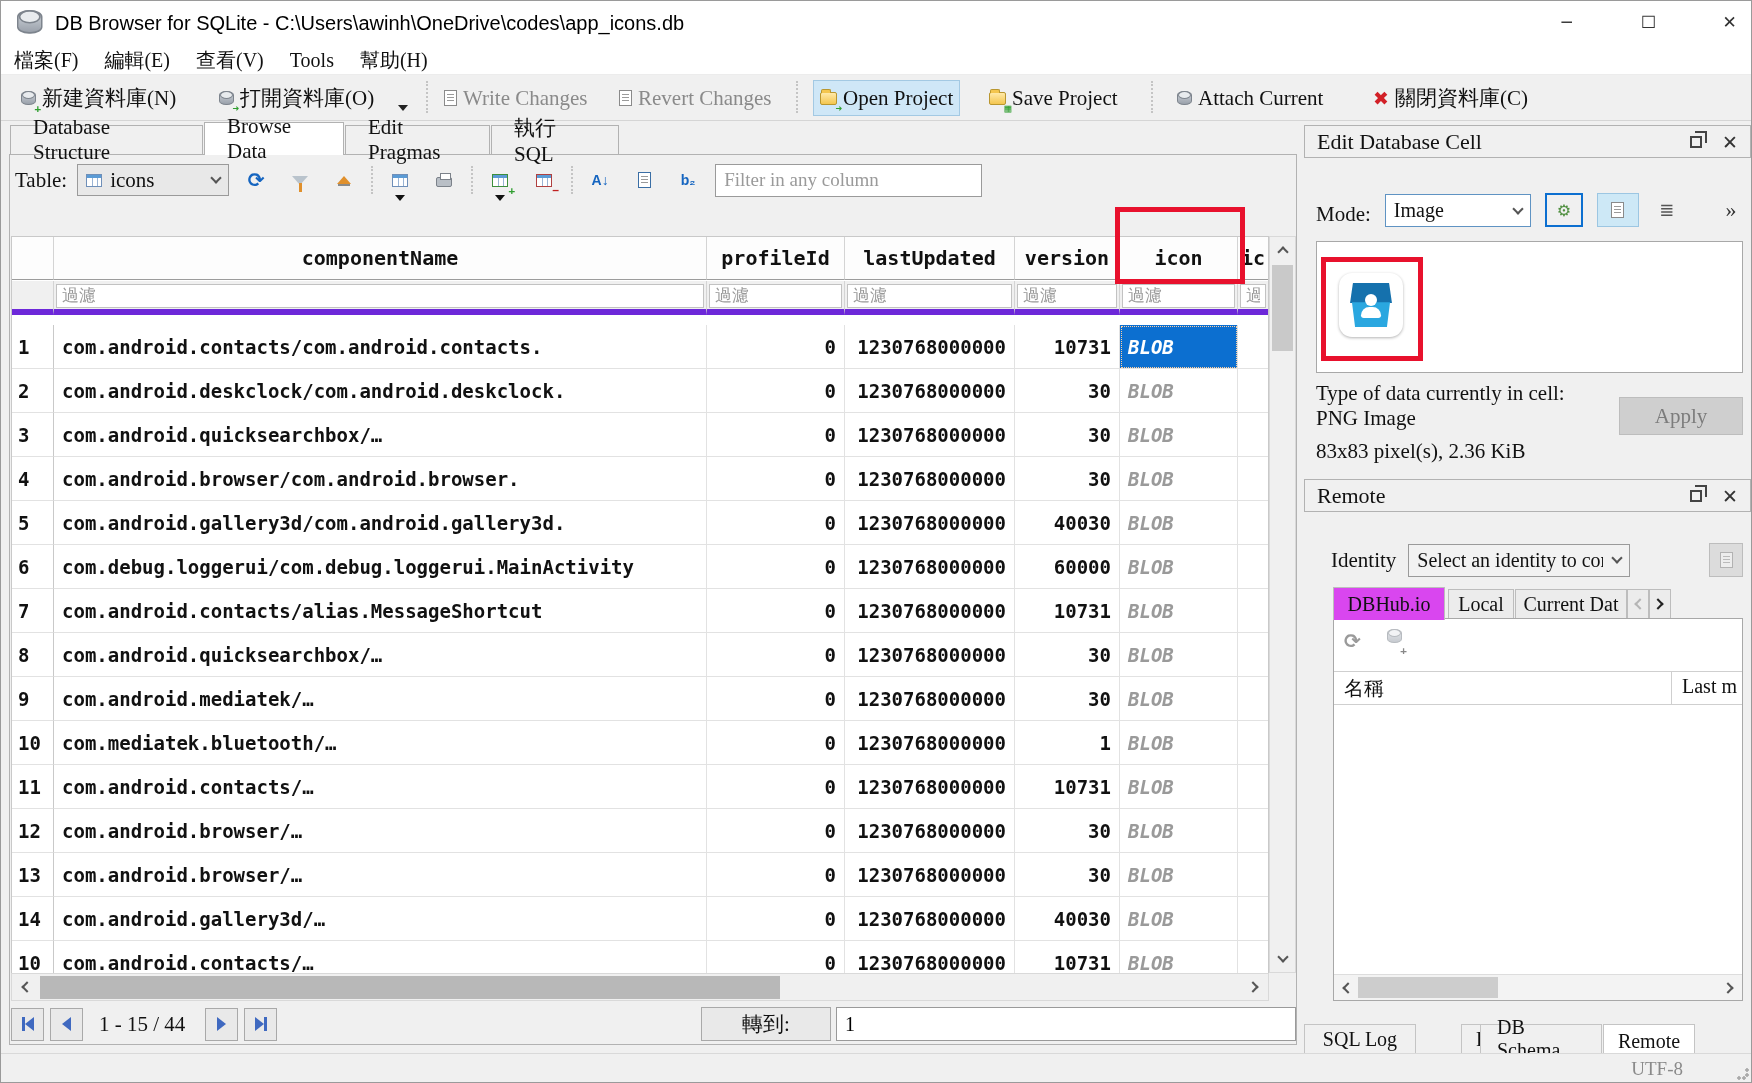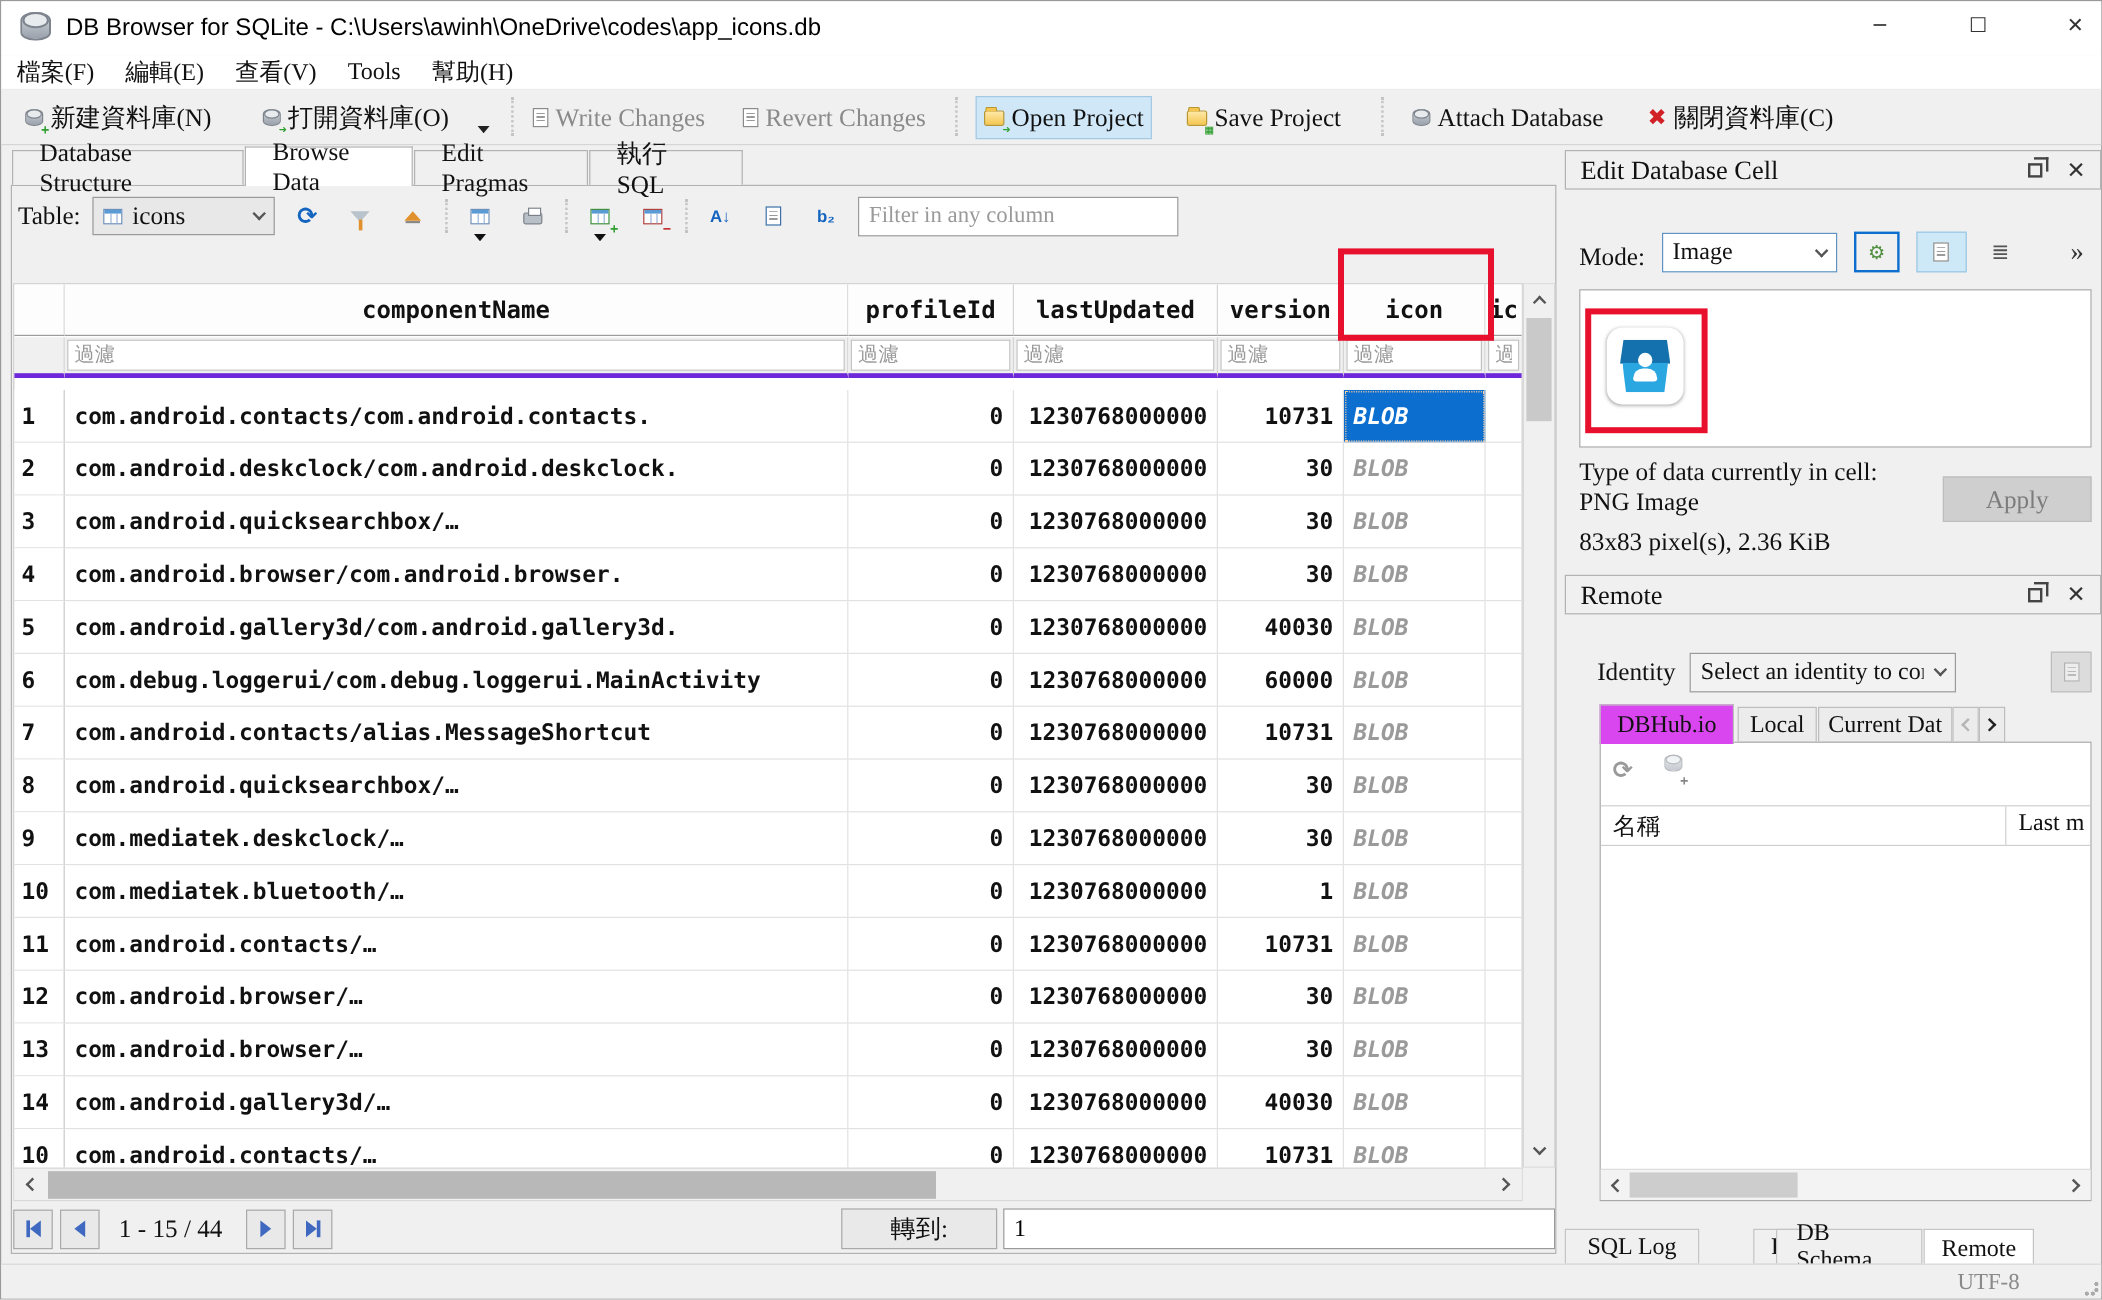--- a/index.html
+++ b/index.html
@@ -73,21 +73,21 @@
   #filter-main{width:267px;height:33px;border:1px solid #9a9a9a;font-size:19px;padding:0 8px;
                font-family:"Liberation Serif",serif;background:#fff;}
   #filter-main::placeholder,.flt::placeholder{color:#9a9a9a;}
 
   
   #data-grid{left:10px;top:235px;width:1258px;display:grid;background:#fff;border:1px solid #c9c9c9;
      grid-template-columns:42px 653px 138px 170px 105px 118px 30px;
      grid-auto-rows:44px;font-family:"DejaVu Sans Mono",monospace;font-size:19px;font-weight:bold;}
   .hcell{height:43px;background:#fdfdfd;border-right:1px solid #d4d4d4;border-bottom:1px solid #9c9c9c;
          display:flex;align-items:center;justify-content:center;font-size:20px;overflow:hidden;}
-  .fcell{height:34px;background:#f0f0f0;border-right:1px solid #d4d4d4;border-bottom:4px solid #6d28d9;padding:2px;}
+  .fcell{height:34px;background:#f0f0f0;border-right:1px solid #d4d4d4;border-bottom:6px solid #6d28d9;padding:2px;}
   .flt{width:100%;height:100%;border:1px solid #c2c2c2;font-size:17px;padding:0 5px;font-family:"Liberation Serif",serif;background:#fff;}
   .gutter-cell{background:#fff;border-right:1px solid #c9c9c9;border-bottom:1px solid #e2e2e2;
          display:flex;align-items:center;padding-left:6px;}
   .cell{border-right:1px solid #e2e2e2;border-bottom:1px solid #e2e2e2;display:flex;align-items:center;
         padding:0 8px;white-space:nowrap;overflow:hidden;}
   .cell.num{justify-content:flex-end;}
   .cell.blob{color:#9a9a9a;font-style:italic;}
   .cell.blob.sel{background:#0c6fd0;color:#fff;outline:1px dotted #ffcf9e;outline-offset:-2px;}
   .cell.stub{border-right:none;}
 
@@ -216,21 +216,21 @@
       <span style="position:relative"><span class="folder"></span><span class="badge b-green">➜</span></span>
       <span>Open Project</span>
     </div>
     <div class="tb" style="left:982px">
       <span style="position:relative"><span class="folder"></span><span class="badge b-green">▦</span></span>
       <span>Save Project</span>
     </div>
     <div class="tbsep" style="left:1150px"></div>
     <div class="tb" style="left:1170px">
       <span class="cyl"></span>
-      <span>Attach Database</span>
+      <span>Attach Current</span>
     </div>
     <div class="tb" style="left:1366px">
       <span class="redx">✖</span>
       <span>關閉資料庫(C)</span>
     </div>
   </div>
 
   <div class="abs" id="main-frame"></div>
   <div class="mtab" style="left:9px;width:193px">Database Structure</div>
   <div class="mtab active" style="left:203px;width:140px">Browse Data</div>
@@ -349,21 +349,21 @@
       <div class="cell blob">BLOB</div>
       <div class="cell stub"></div>
       <div class="gutter-cell">8</div>
       <div class="cell">com.android.quicksearchbox/…</div>
       <div class="cell num">0</div>
       <div class="cell num">1230768000000</div>
       <div class="cell num">30</div>
       <div class="cell blob">BLOB</div>
       <div class="cell stub"></div>
       <div class="gutter-cell">9</div>
-      <div class="cell">com.mediatek.deskclock/…</div>
+      <div class="cell">com.android.mediatek/…</div>
       <div class="cell num">0</div>
       <div class="cell num">1230768000000</div>
       <div class="cell num">30</div>
       <div class="cell blob">BLOB</div>
       <div class="cell stub"></div>
       <div class="gutter-cell">10</div>
       <div class="cell">com.mediatek.bluetooth/…</div>
       <div class="cell num">0</div>
       <div class="cell num">1230768000000</div>
       <div class="cell num">1</div>

